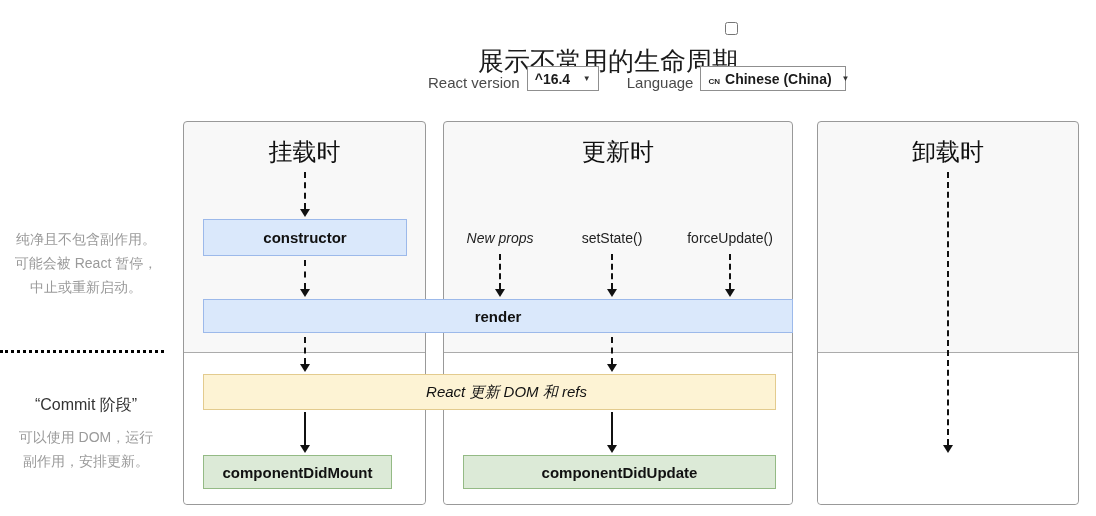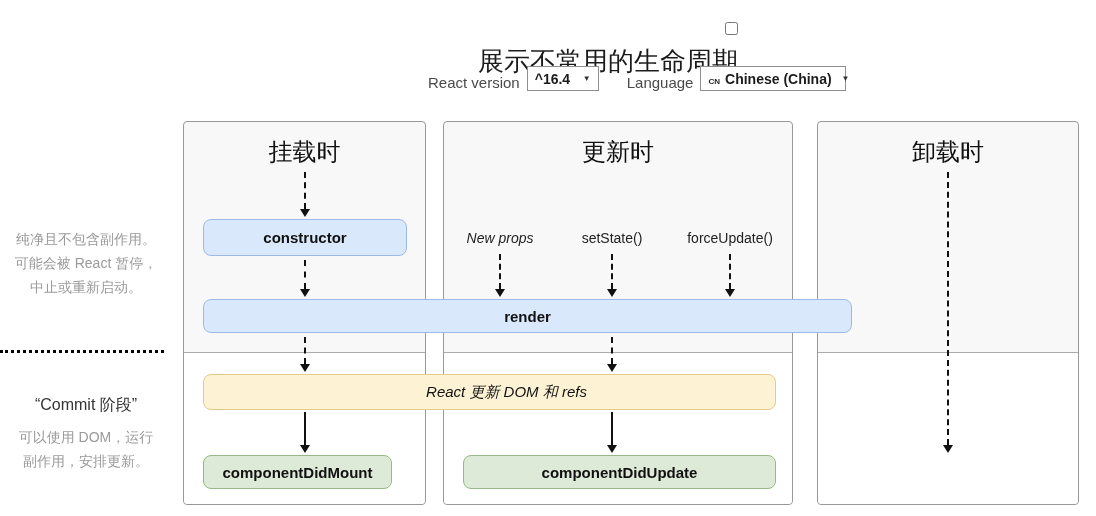--- a/index.html
+++ b/index.html
@@ -53,29 +53,29 @@
 
   
   .vline{position:absolute;width:0;z-index:2;}
   .vline.dashed{border-left:2px dashed #111;}
   .vline.solid{border-left:2px solid #111;}
   .ahead{position:absolute;width:0;height:0;border-left:5px solid transparent;
          border-right:5px solid transparent;border-top:8px solid #111;z-index:2;}
 
   
   .box{position:absolute;display:flex;align-items:center;justify-content:center;
-       box-sizing:border-box;border-radius:8px;font-size:15px;color:#111;z-index:3;}
+       box-sizing:border-box;border-radius:0;font-size:15px;color:#111;z-index:3;}
   .box.blue{background:var(--box_blue_bg);border:1px solid var(--box_blue_border);
             font-weight:bold;cursor:pointer;}
   .box.yellow{background:var(--box_yellow_bg);border:1px solid var(--box_yellow_border);
               font-style:italic;padding-left:34px;}
   .box.green{background:var(--box_green_bg);border:1px solid var(--box_green_border);
              font-weight:bold;cursor:pointer;}
   #box-constructor{left:203px;top:219px;width:204px;height:37px;}
-  #box-render{left:203px;top:299px;width:649px;height:34px;text-align:right;}
+  #box-render{left:203px;top:299px;width:590px;height:34px;text-align:right;}
   #box-react-updates{left:203px;top:374px;width:573px;height:36px;}
   #box-did-mount{left:203px;top:455px;width:189px;height:34px;}
   #box-did-update{left:463px;top:455px;width:313px;height:34px;}
   #box-will-unmount{left:837px;top:455px;width:220px;height:34px;}
 </style>
 </head>
 <body>
 
 <div class="page">
 

